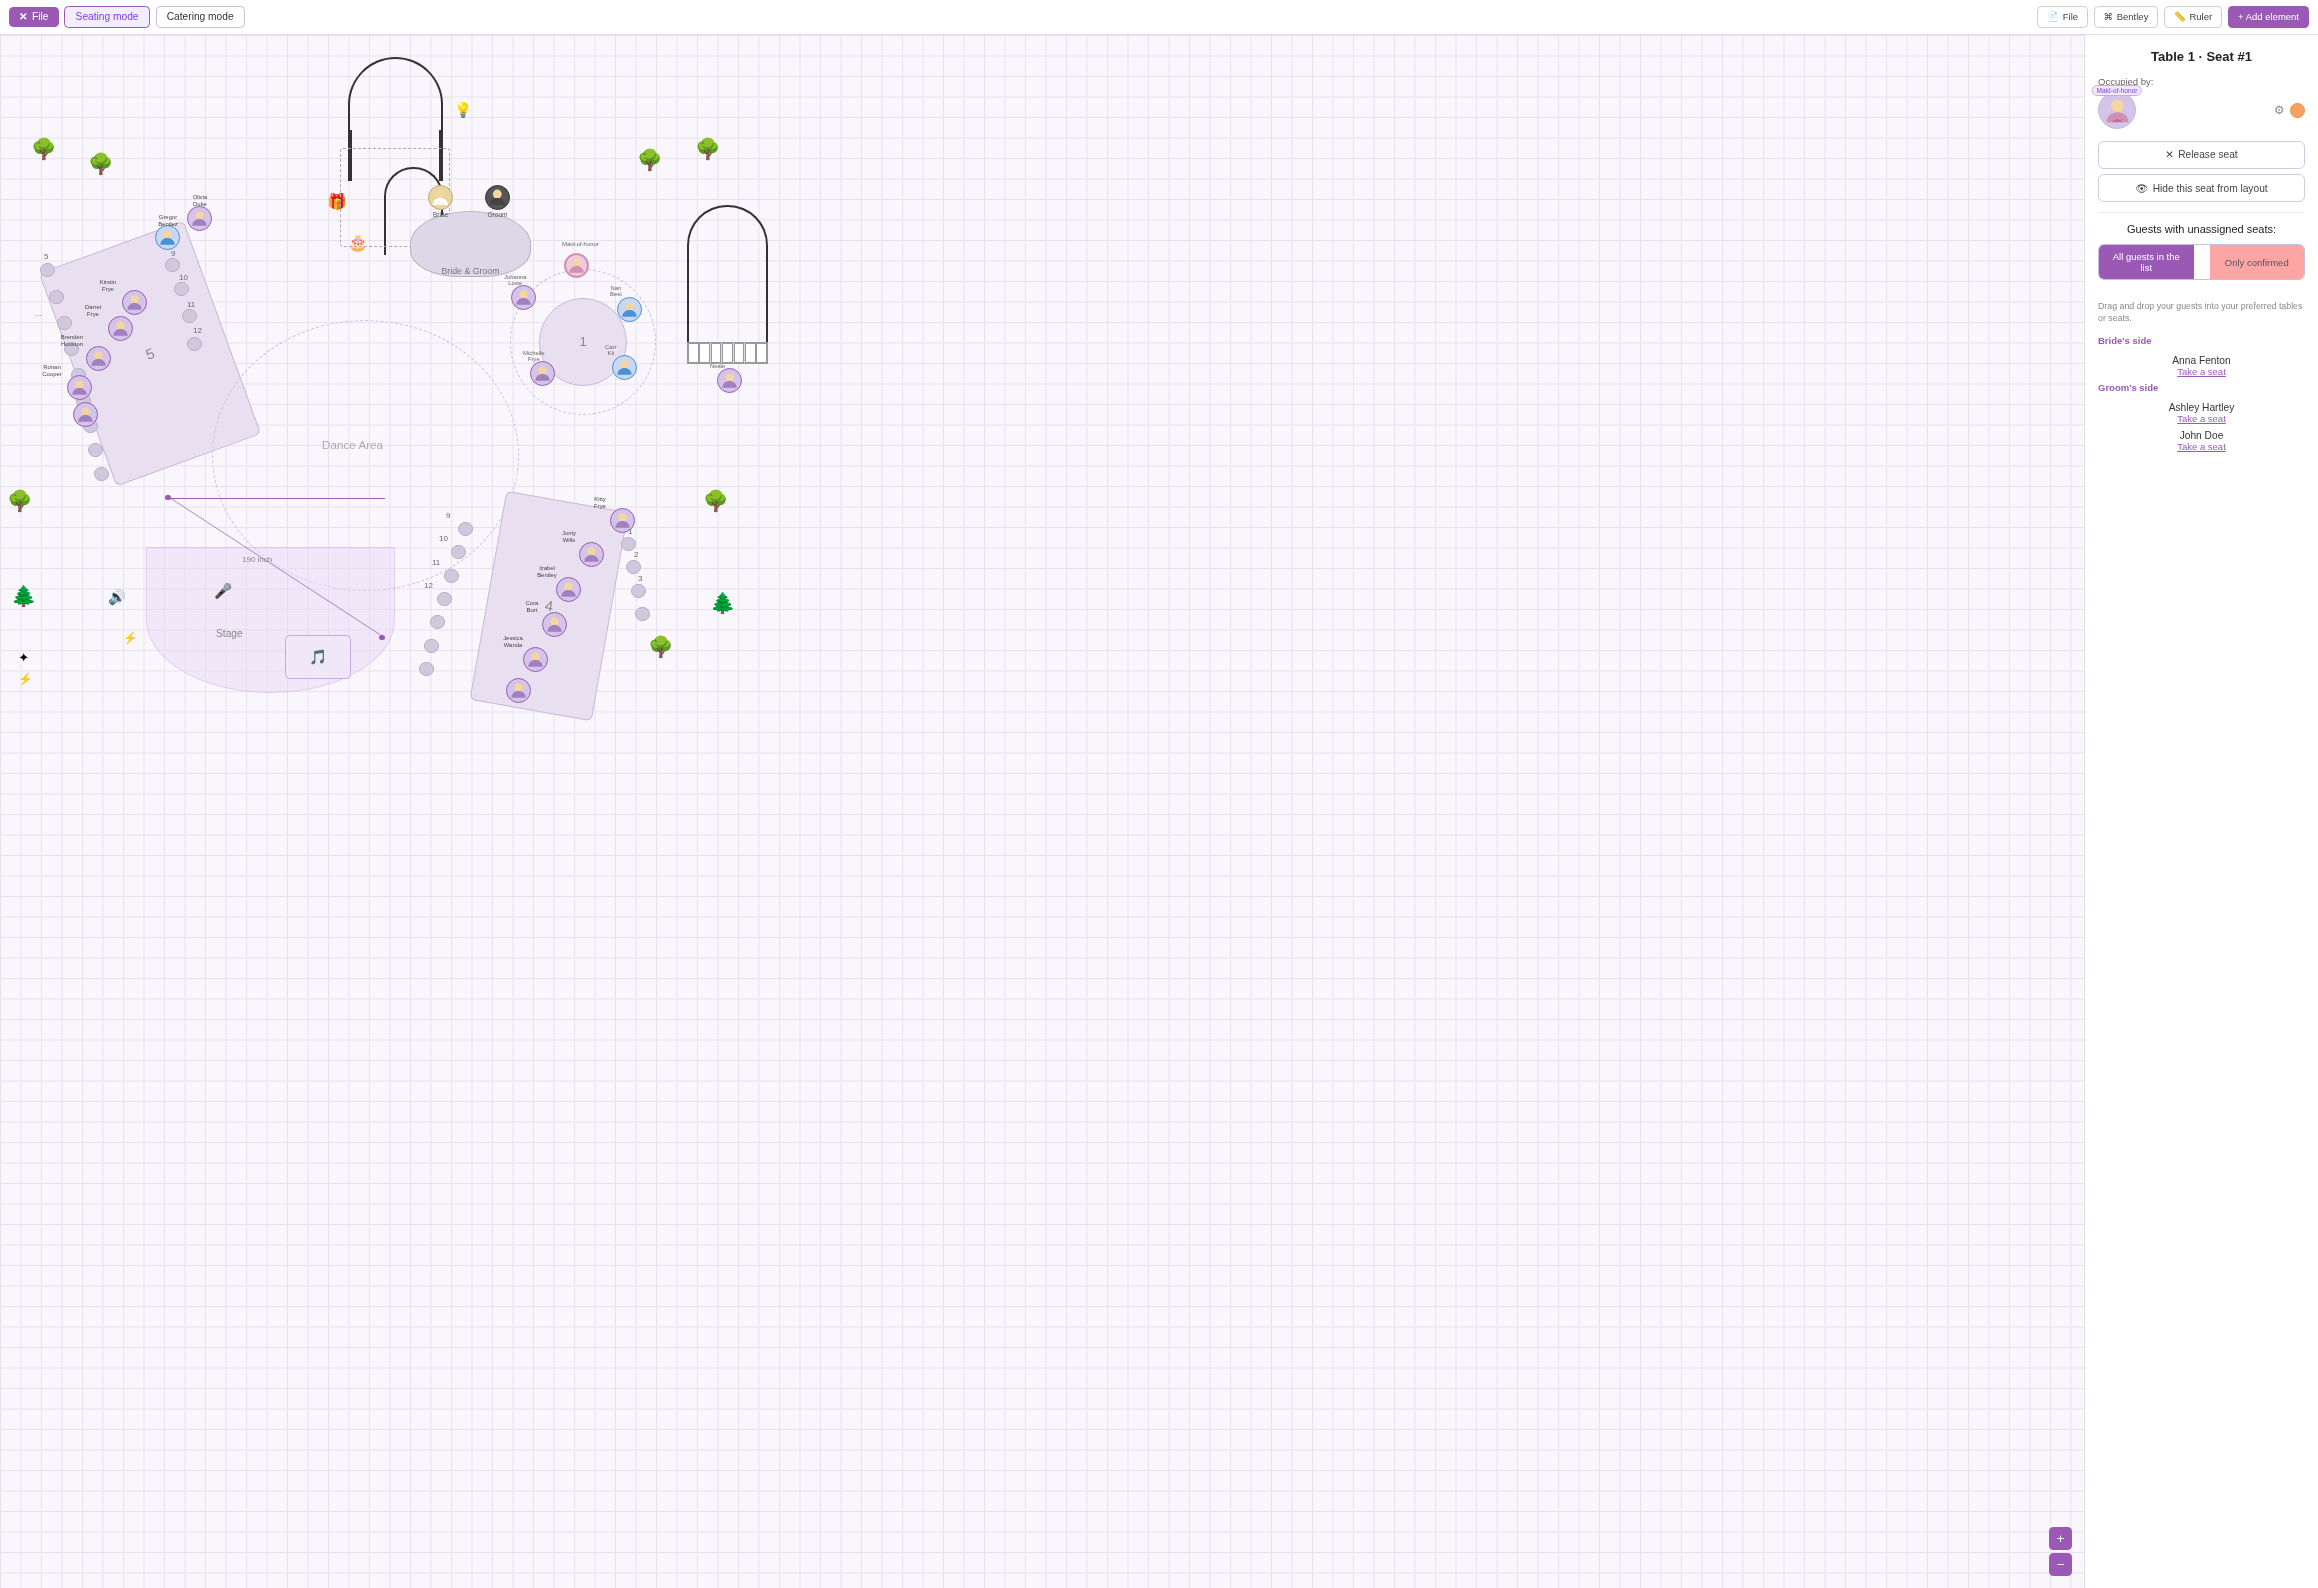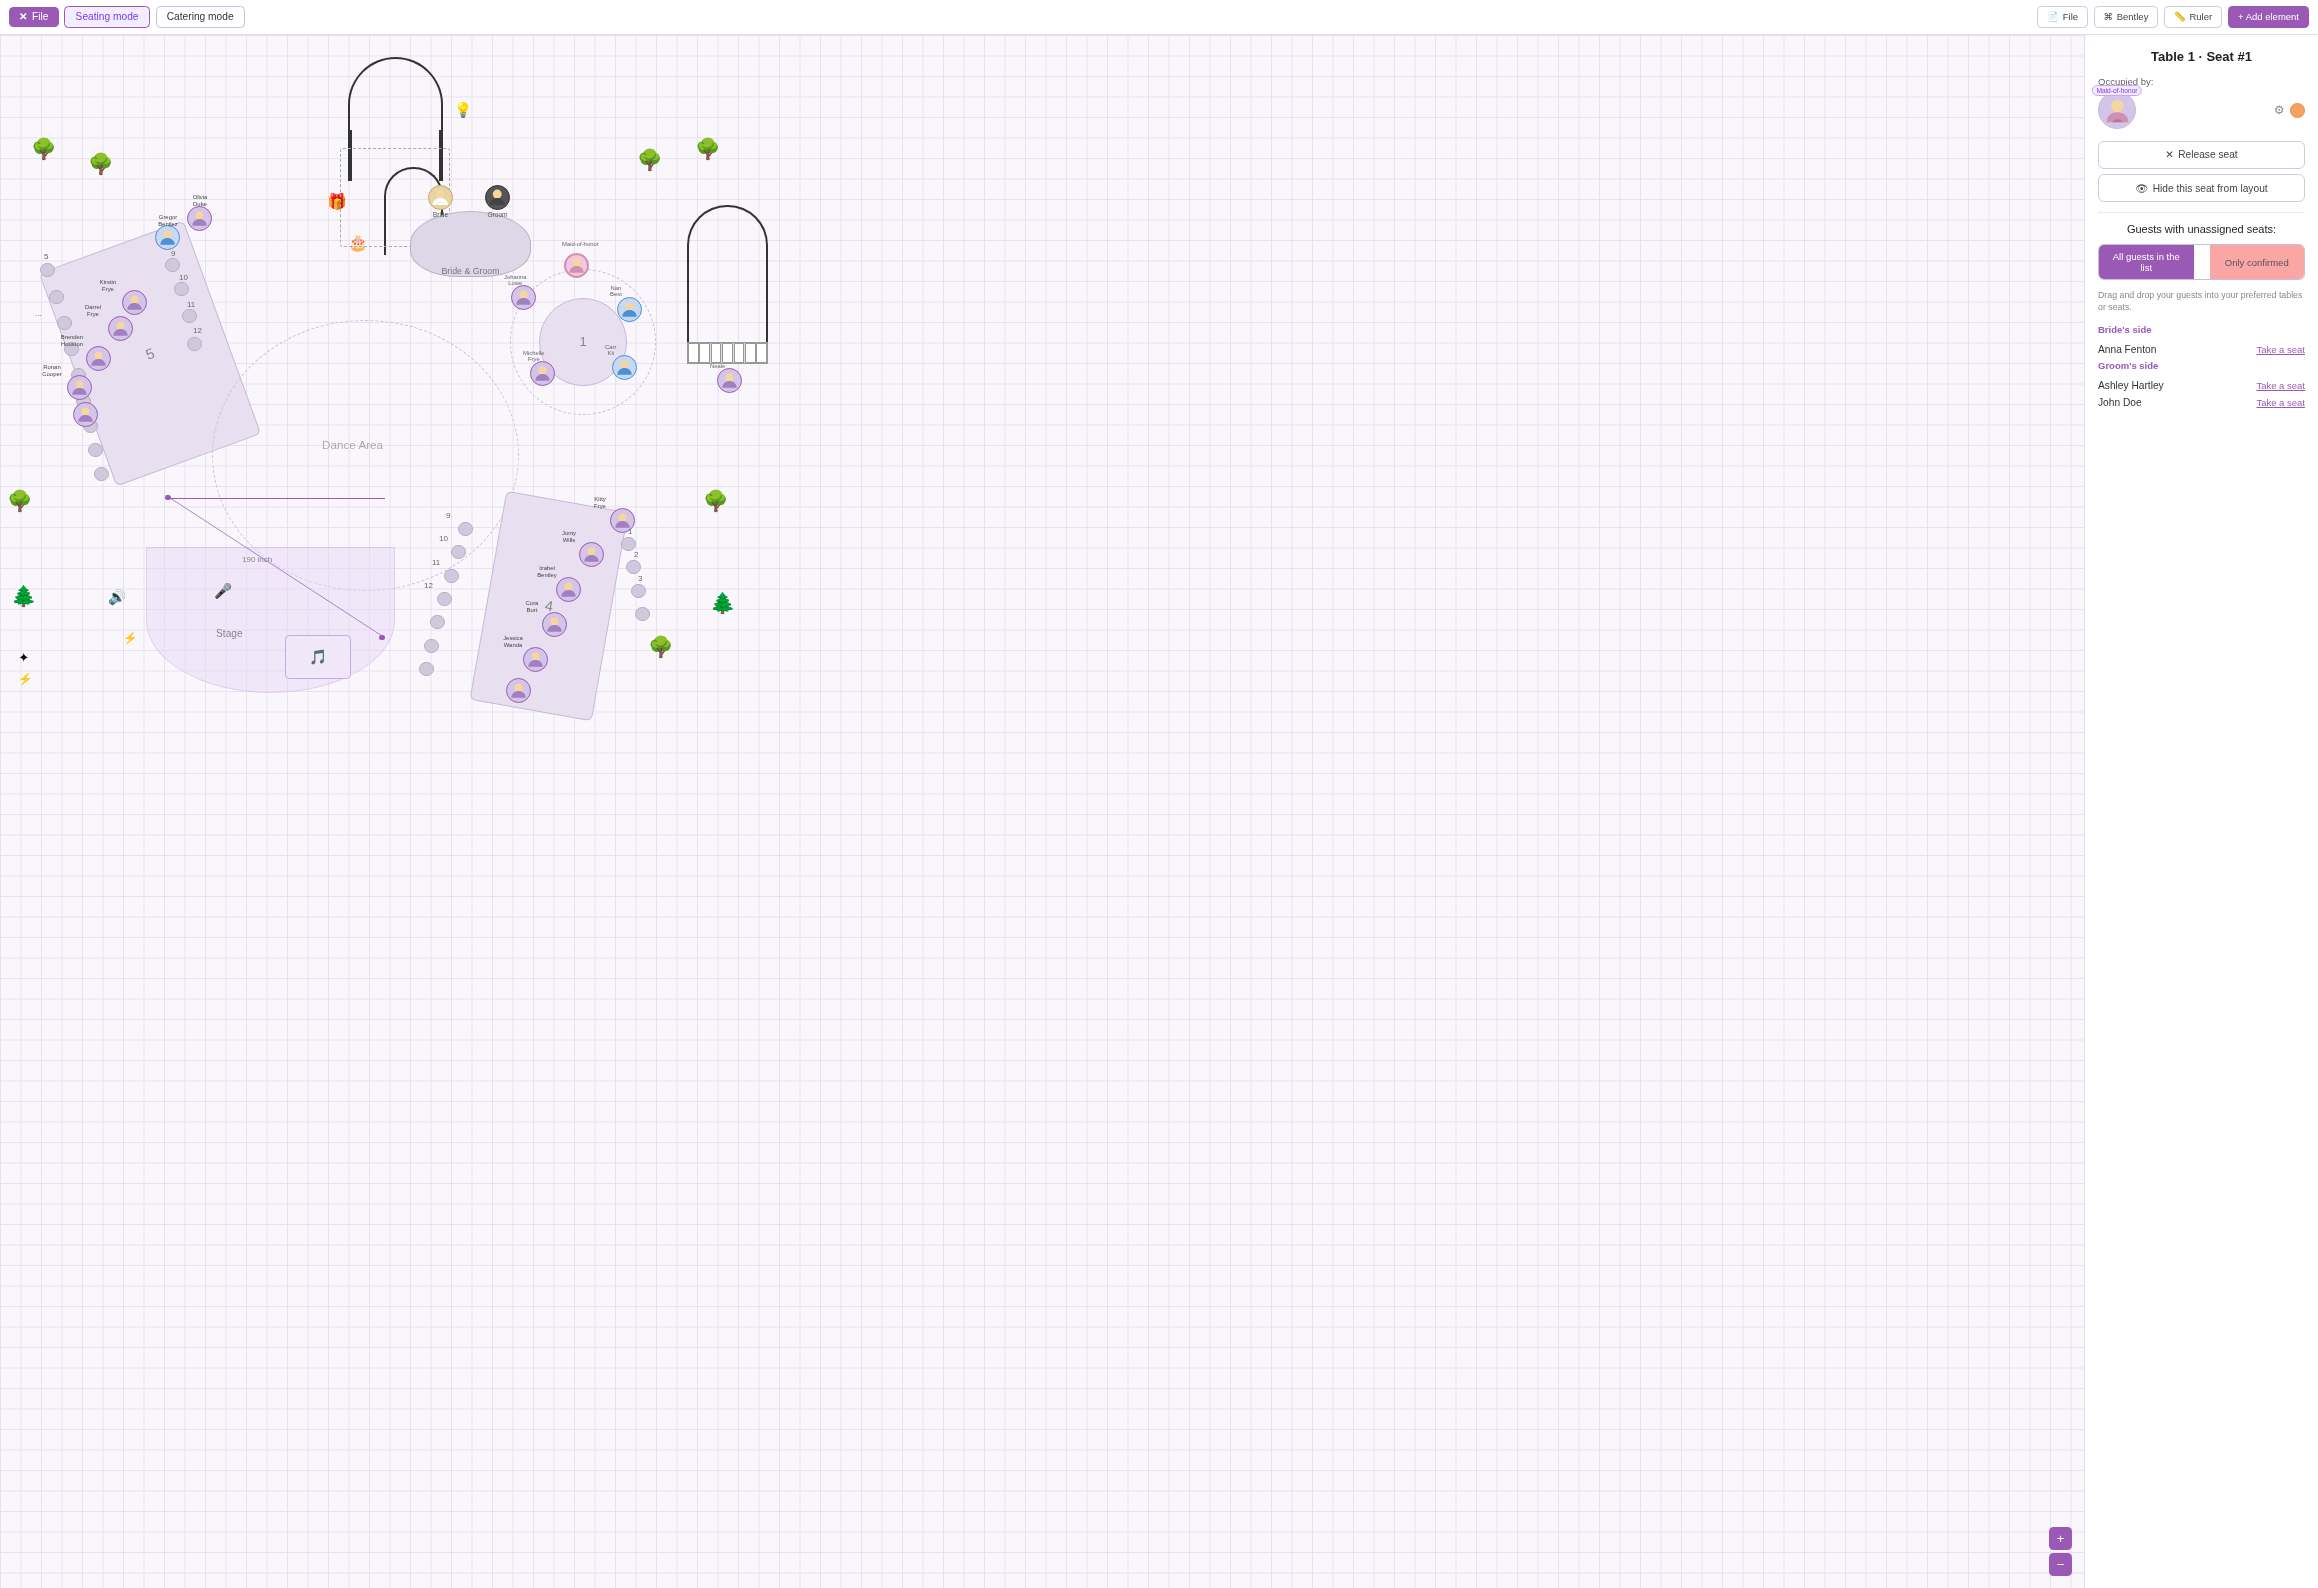--- a/index.html
+++ b/index.html
@@ -34,27 +34,27 @@
     .badge-label { position: absolute; top: -5.9px; left: 50%; transform: translateX(-50%); background: #f3e8ff; border: 0.7px solid #c8a8e8; border-radius: 5.9px; font-size: 6.6px; color: #7c3aed; padding: 0.7px 3.7px; white-space: nowrap; }
     .occupied-icons { display: flex; gap: 5.9px; align-items: center; }
     .gear-icon-btn { background: none; border: none; cursor: pointer; color: #888; font-size: 11.7px; }
     .color-dot { width: 14.6px; height: 14.6px; border-radius: 50%; background: #f4a261; border: 1.5px solid #e8944d; }
 
     .action-btn { width: 100%; border: 0.7px solid #d1cade; border-radius: 5.9px; padding: 7.3px; cursor: pointer; background: #fff; font-size: 10.2px; color: #444; display: flex; align-items: center; justify-content: center; gap: 4.4px; margin-bottom: 5.9px; }
 
     .section-divider { border: none; border-top: 0.7px solid #ece8f2; margin: 10.2px 0; }
 
     .guests-header { font-size: 11px; font-weight: 400; color: #222; margin-bottom: 8.8px; text-align: center; }
-    .filter-tabs { display: flex; gap: 16px; margin-bottom: 9px; border-radius: 5.9px; overflow: hidden; border: 0.7px solid #c8bedd; }
+    .filter-tabs { display: flex; gap: 16px; margin-bottom: 20px; border-radius: 5.9px; overflow: hidden; border: 0.7px solid #c8bedd; }
     .filter-tab { flex: 1; padding: 5.9px 7.3px; background: #fca5a5; border: none; cursor: pointer; font-size: 9.5px; color: #555; text-align: center; }
     .filter-tab.active { background: #9b59b6; color: #fff; font-weight: 500; }
     .drag-hint { font-size: 8.8px; color: #888; margin-bottom: 10.2px; line-height: 1.4; }
 
     .group-label { font-size: 9.5px; font-weight: 600; color: #9b59b6; margin-bottom: 5.9px; margin-top: 2.9px; }
-    .guest-row { display: flex; align-items: center; justify-content: space-between; padding: 2.9px 0; }
+    .guest-row { display: flex; align-items: center; justify-content: space-between; padding: 2.9px 0; flex-direction: column; }
     .guest-name { font-size: 10.2px; color: #333; }
     .take-seat-btn { background: none; border: none; color: #9b59b6; font-size: 9.5px; cursor: pointer; text-decoration: underline; }
 
     
     .canvas-label { position: absolute; font-size: 8px; color: #666; text-align: center; pointer-events: none; }
     .table-rect { position: absolute; background: #e8e0f0; border: 1.5px solid #c8b8d8; border-radius: 5.9px; display: flex; align-items: center; justify-content: center; font-size: 14.6px; font-weight: 300; color: #888; }
     .table-round { position: absolute; background: #e8e0f0; border: 1.5px solid #c8b8d8; border-radius: 50%; display: flex; align-items: center; justify-content: center; font-size: 13px; font-weight: 300; color: #888; }
     .seat-dot { position: absolute; width: 14.6px; height: 14.6px; border-radius: 50%; background: #d0c8dc; border: 0.7px solid #b8aec8; }
     .person-icon { position: absolute; width: 25px; height: 25px; border-radius: 50%; background: #d4c5e8; border: 1.5px solid #9b59b6; display: flex; align-items: center; justify-content: center; overflow: hidden; }
     .person-icon.blue-outline { border-color: #4a90d9; }

